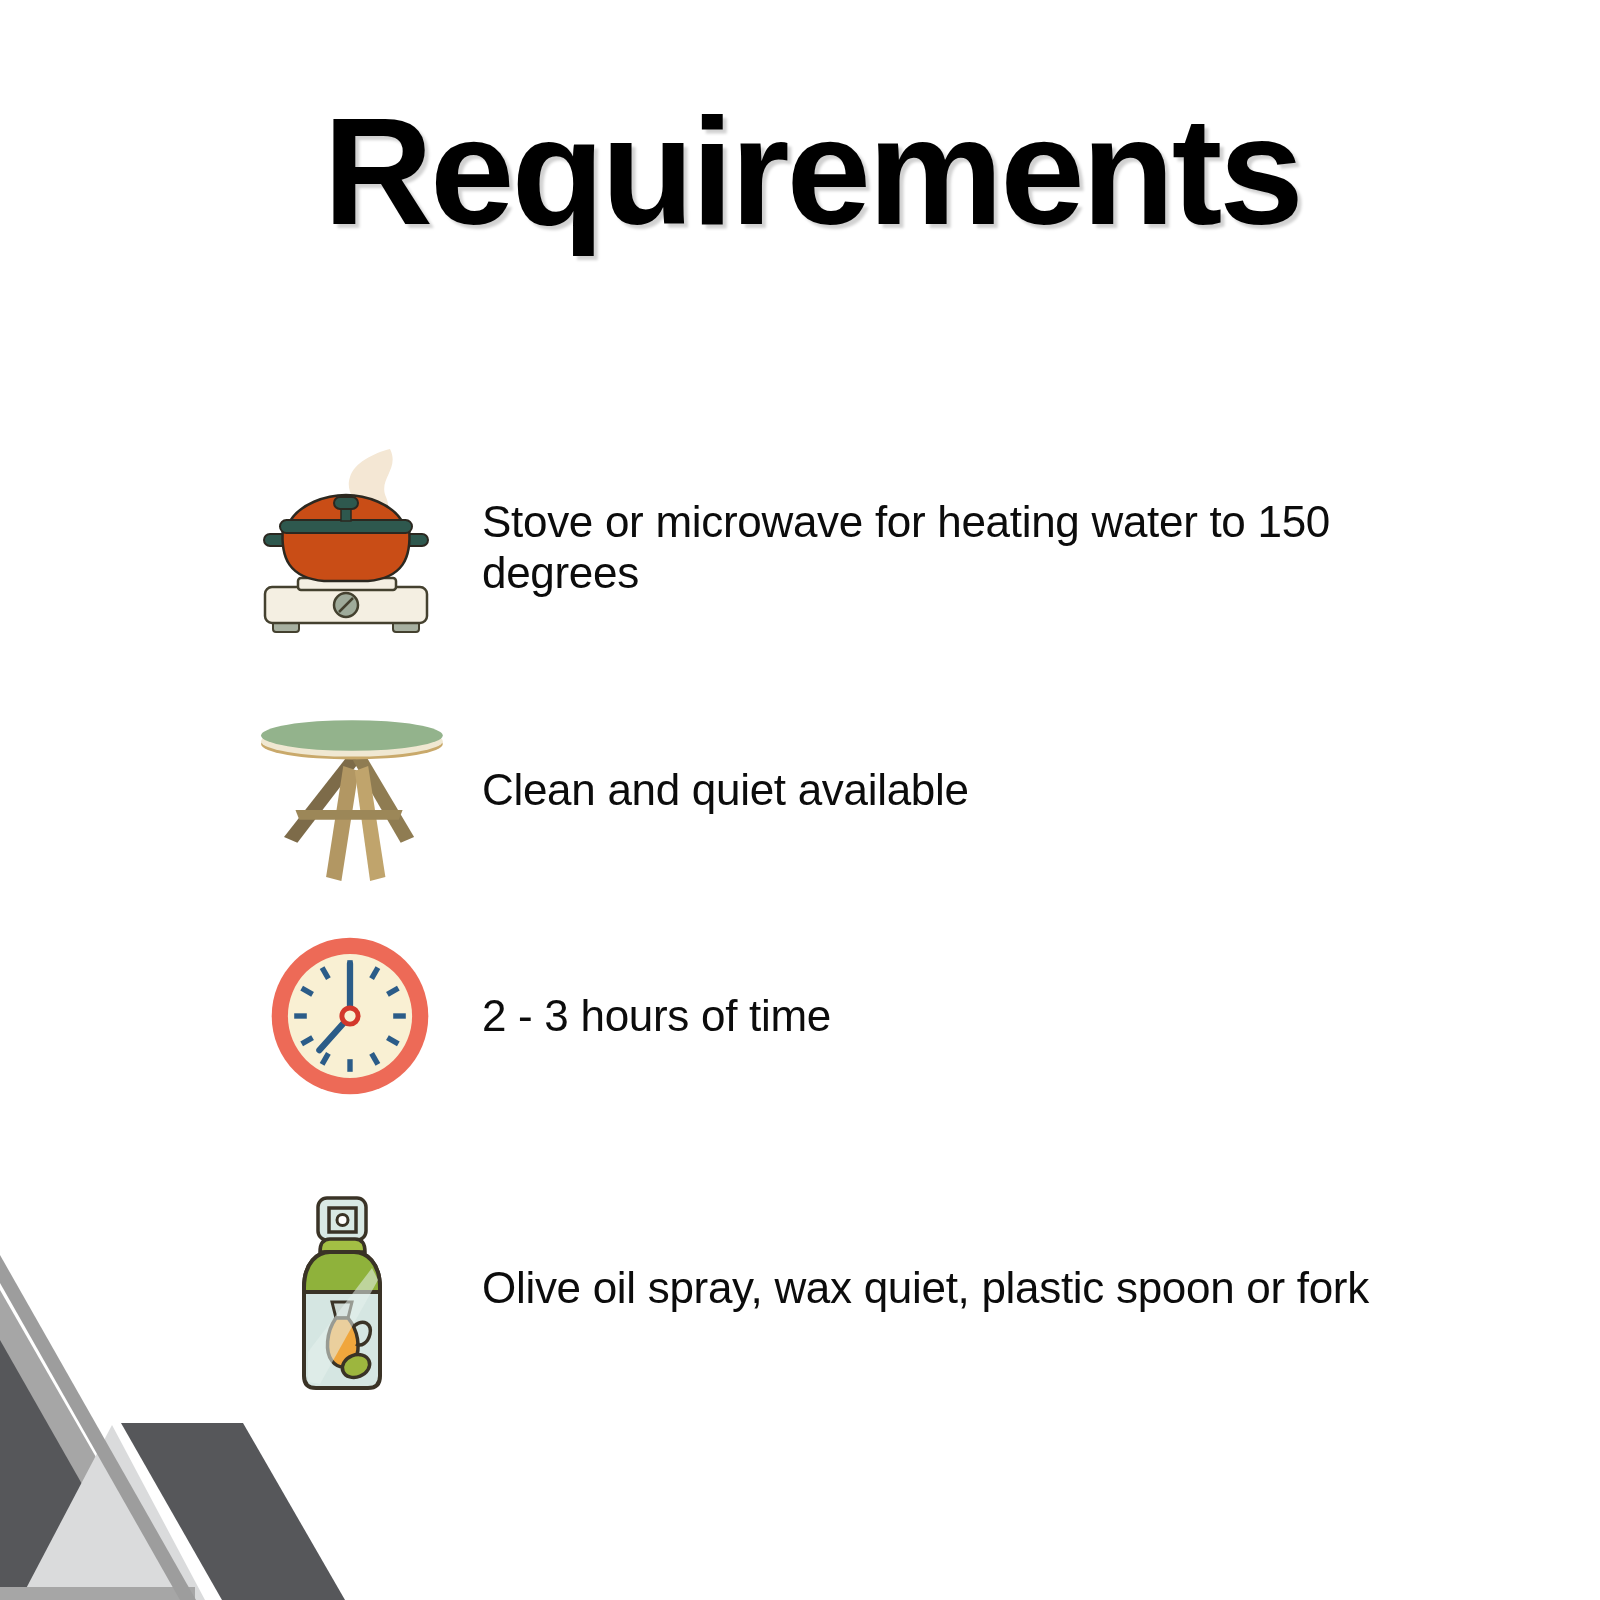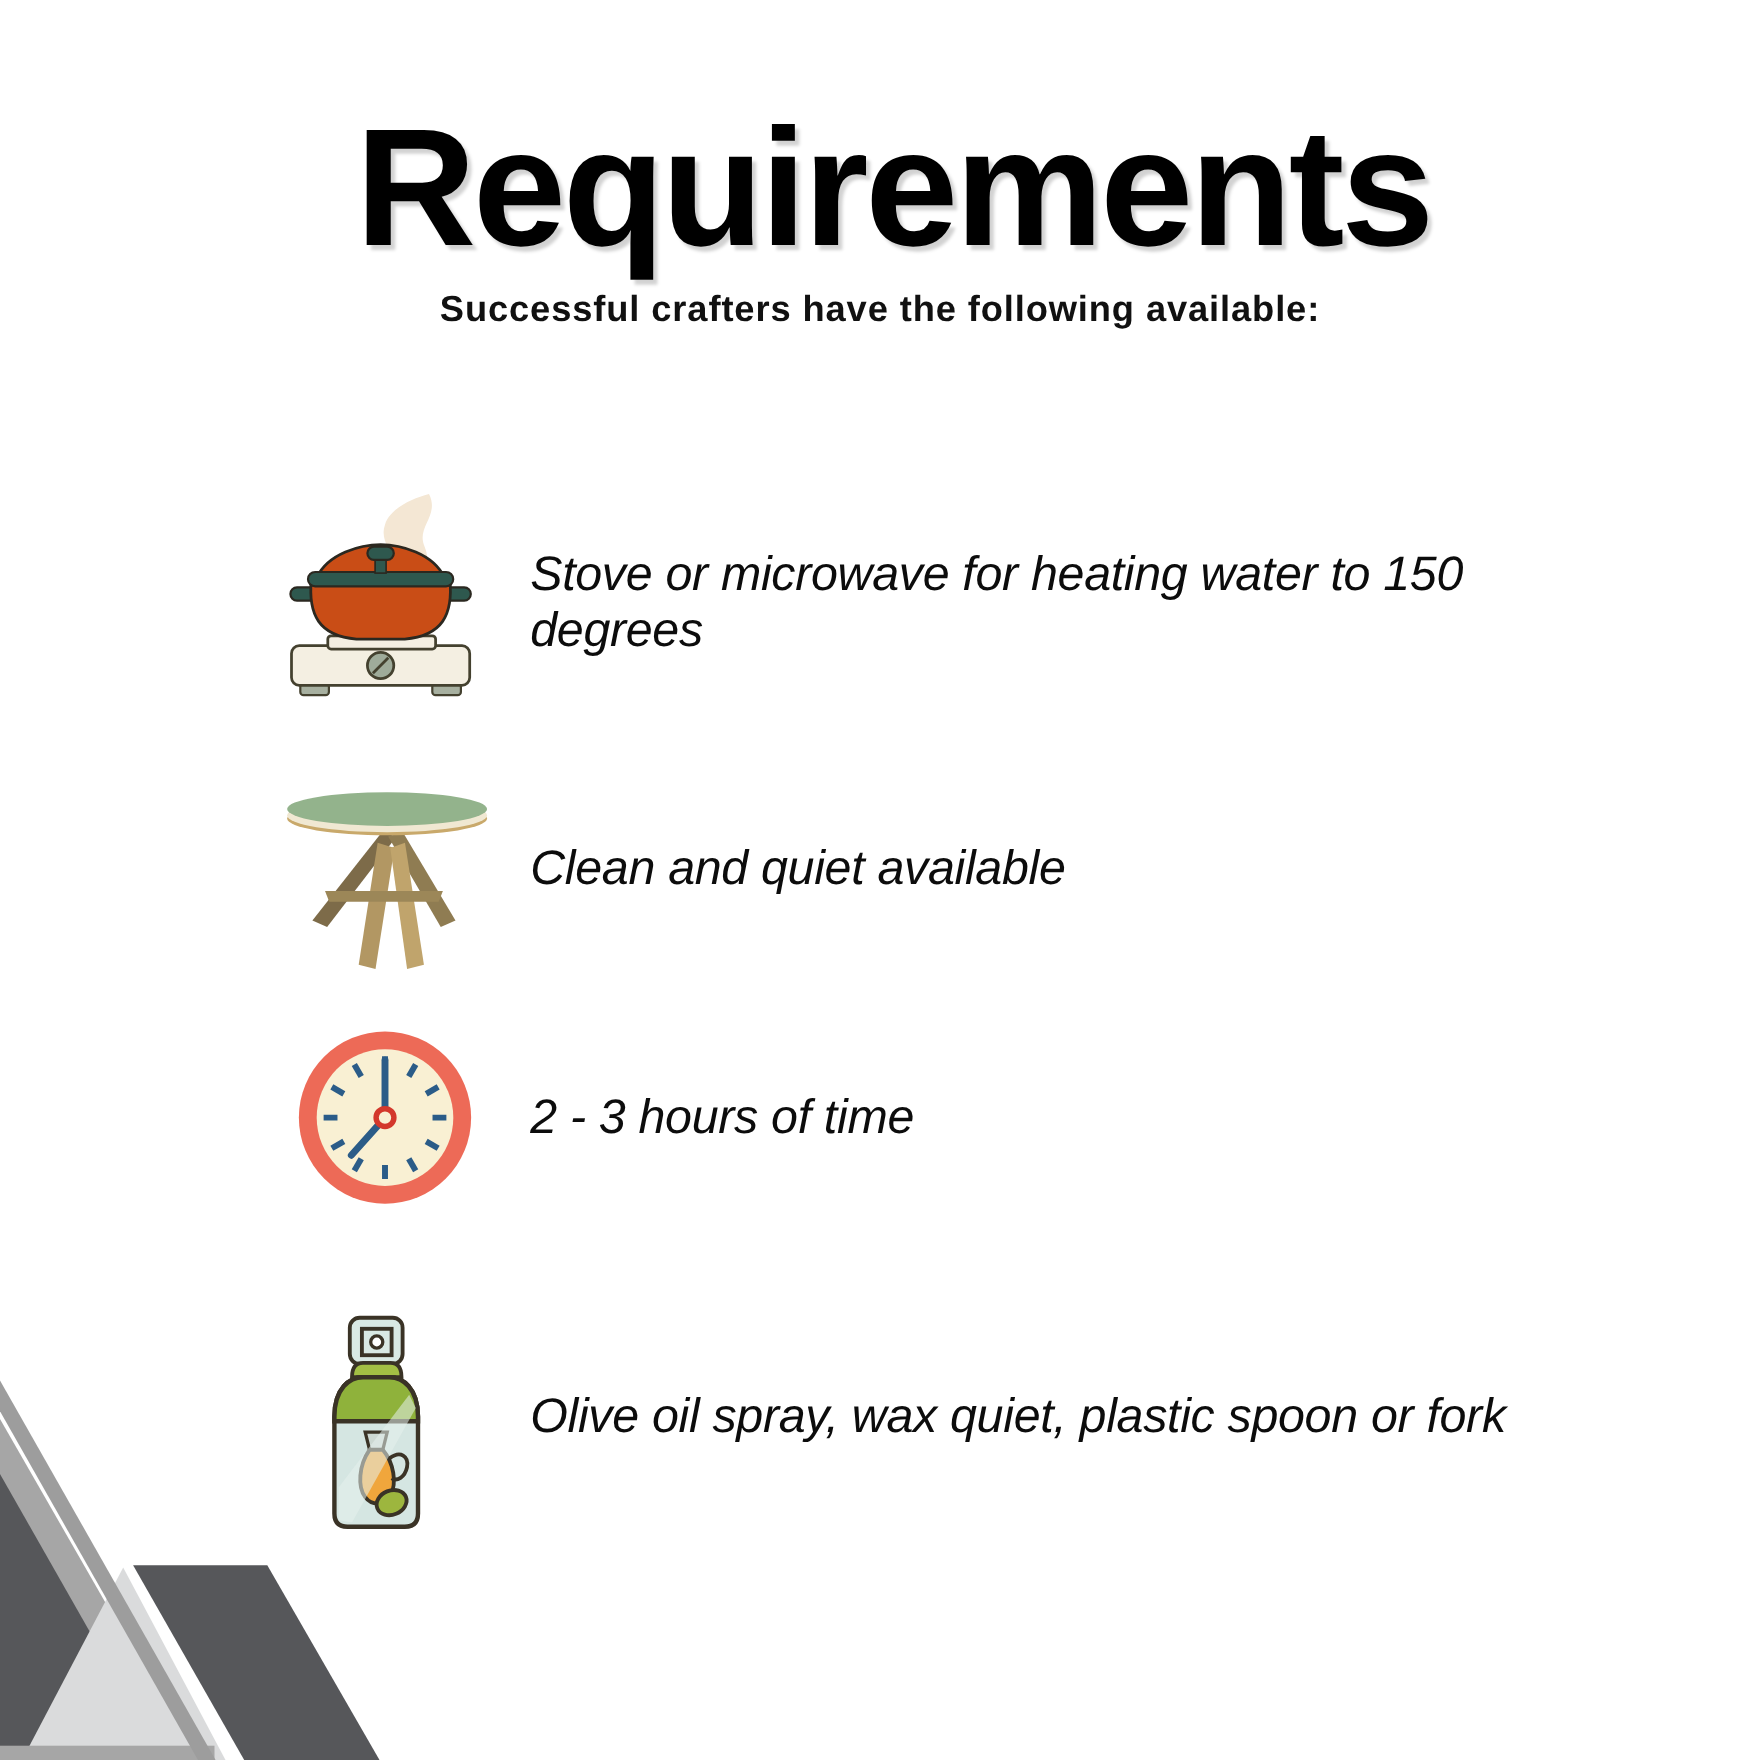--- a/index.html
+++ b/index.html
@@ -13,35 +13,34 @@
     text-shadow:4px 4px 3px rgba(0,0,0,0.18); margin:12px;
   }
   .subtitle {
     position:absolute; top:262px; left:0; width:1600px; text-align:center;
     font-size:33px; font-weight:700; letter-spacing:0.8px; color:#111; margin:0;
   }
   .item { position:absolute; left:240px; display:flex; align-items:center; }
   .item .icon-box { width:220px; flex:0 0 220px; display:flex; justify-content:center; align-items:center; }
   .item .label {
     margin:0 0 0 22px; font-size:44px; font-weight:500; letter-spacing:-0.3px;
-    line-height:1.14; color:#0c0c0c; max-width:900px;font-style:italic;
+    line-height:1.14; color:#0c0c0c; max-width:900px;
   }
   .row-1 { top:430px; height:235px; }
   .row-2 { top:690px; height:200px; }
   .row-3 { top:922px; height:188px; }
   .row-4 { top:1172px; height:232px; }
   .corner-deco { position:absolute; left:0; bottom:0; width:360px; height:360px; }
 </style>
 </head>
 <body>
 
 <div class="page">
 
   <h1 class="title">Requirements</h1>
-  <p class="subtitle">Successful crafters have the following available:</p>
 
   <div class="item row-1">
     <div class="icon-box">
       <svg width="220" height="225" viewBox="0 0 220 225" aria-hidden="true">
         <path d="M150,14 C160,34 138,44 146,62 C152,76 146,88 130,95 C118,100 108,94 113,84 C122,66 104,60 110,42 C114,28 134,18 150,14 Z" fill="#f4e7d4"></path>
         <rect x="33" y="186" width="26" height="11" rx="3" fill="#a7b0a0" stroke="#44412f" stroke-width="2"></rect>
         <rect x="153" y="186" width="26" height="11" rx="3" fill="#a7b0a0" stroke="#44412f" stroke-width="2"></rect>
         <rect x="25" y="152" width="162" height="36" rx="7" fill="#f4efe2" stroke="#44412f" stroke-width="2.5"></rect>
         <rect x="58" y="143" width="98" height="12" rx="3" fill="#f4efe2" stroke="#44412f" stroke-width="2.5"></rect>
         <circle cx="106" cy="170" r="12" fill="#9fab9a" stroke="#44412f" stroke-width="2.5"></circle>

